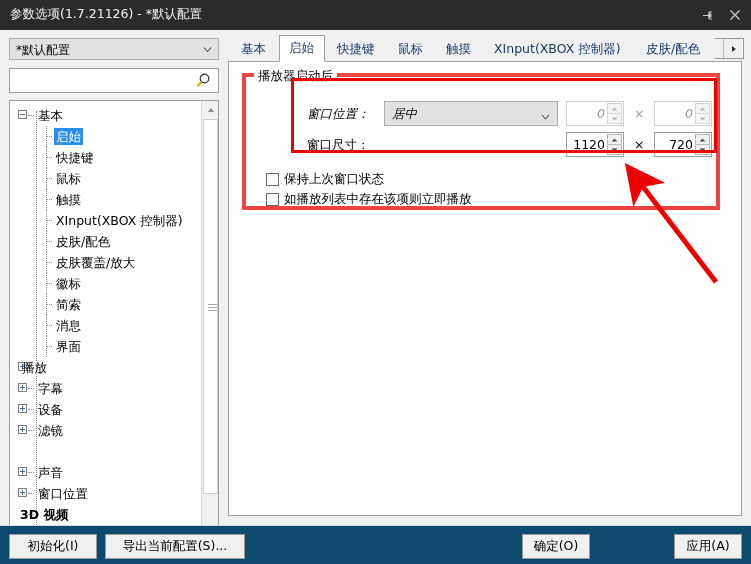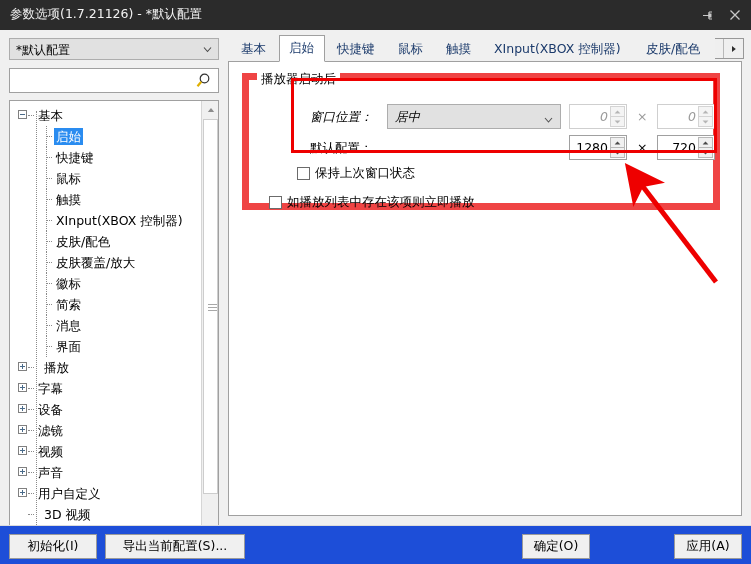--- a/index.html
+++ b/index.html
@@ -227,21 +227,21 @@
     width: 514px; height: 455px;
     background: #ffffff;
     border: 1px solid #a0a0a0;
     box-sizing: border-box;
   }
 
   
   .groupbox {
     position: absolute; left: 13px; top: 11px;
     width: 478px; height: 137px;
-    border: 7px solid #ef4444;
+    border: 4px solid #ef4444;
     box-sizing: border-box;
   }
   .groupbox .legend {
     position: absolute; left: 8px; top: -9px;
     background: #ffffff;
     padding: 0 4px;
     font-size: 12.5px;
     color: #000;
     white-space: nowrap;
   }
@@ -316,21 +316,21 @@
     border: 1px solid #6b6b6b;
     background: #fff;
     box-sizing: border-box;
     margin-right: 5px;
   }
 
   
   .bottombar {
     position: absolute; left: 0; top: 525px;
     width: 751px; height: 39px;
-    background: #1d4ed8;
+    background: #0c4a6e;
     border-top: 1px solid #dcdcdc;
   }
   .btn {
     position: absolute; top: 8px;
     height: 25px;
     padding: 0 10px;
     display: flex; align-items: center; justify-content: center;
     background: #f0f0f0;
     border: 1px solid #9a9a9a;
     box-sizing: border-box;
@@ -468,21 +468,21 @@
             <span class="dash" style="left: 36px; top: 10px; width: 6px;"></span>
             <span class="vline" style="left: 36px; top: 0px; height: 21px;"></span>
             <span class="lbl" style="left: 44px; top: 2px;">界面</span>
           </div>
           <div class="tnode" style="top: 256px; position: absolute; left: 0px; width: 192px;">
             <span class="expander" style="left: 8px; top: 5px;">
               <i class="h"></i>
               <i class="v"></i>
             </span>
             <span class="dash" style="left: 18px; top: 10px; width: 6px;"></span>
-            <span class="lbl" style="left: 32px; top: 2px;">播放</span>
+            <span class="lbl" style="left: 10px; top: 2px;">播放</span>
           </div>
           <div class="tnode" style="top: 277px; position: absolute; left: 0px; width: 192px;">
             <span class="expander" style="left: 8px; top: 5px;">
               <i class="h"></i>
               <i class="v"></i>
             </span>
             <span class="dash" style="left: 18px; top: 10px; width: 6px;"></span>
             <span class="lbl" style="left: 26px; top: 2px;">字幕</span>
           </div>
           <div class="tnode" style="top: 298px; position: absolute; left: 0px; width: 192px;">
@@ -494,47 +494,39 @@
             <span class="lbl" style="left: 26px; top: 2px;">设备</span>
           </div>
           <div class="tnode" style="top: 319px; position: absolute; left: 0px; width: 192px;">
             <span class="expander" style="left: 8px; top: 5px;">
               <i class="h"></i>
               <i class="v"></i>
             </span>
             <span class="dash" style="left: 18px; top: 10px; width: 6px;"></span>
             <span class="lbl" style="left: 26px; top: 2px;">滤镜</span>
           </div>
-          <div class="tnode" style="top: 340px; position: absolute; left: 0px; width: 192px;">
-            <span class="expander" style="left: 8px; top: 5px;">
-              <i class="h"></i>
-              <i class="v"></i>
-            </span>
-            <span class="dash" style="left: 18px; top: 10px; width: 6px;"></span>
-            <span class="lbl" style="left: 26px; top: 2px;">视频</span>
-          </div>
           <div class="tnode" style="top: 361px; position: absolute; left: 0px; width: 192px;">
             <span class="expander" style="left: 8px; top: 5px;">
               <i class="h"></i>
               <i class="v"></i>
             </span>
             <span class="dash" style="left: 18px; top: 10px; width: 6px;"></span>
             <span class="lbl" style="left: 26px; top: 2px;">声音</span>
           </div>
           <div class="tnode" style="top: 382px; position: absolute; left: 0px; width: 192px;">
             <span class="expander" style="left: 8px; top: 5px;">
               <i class="h"></i>
               <i class="v"></i>
             </span>
             <span class="dash" style="left: 18px; top: 10px; width: 6px;"></span>
-            <span class="lbl" style="left: 26px; top: 2px;">用户自定义</span>
+            <span class="lbl" style="left: 26px; top: 2px;">窗口位置</span>
           </div>
           <div class="tnode" style="top: 403px; position: absolute; left: 0px; width: 192px;">
             <span class="dash" style="left: 18px; top: 10px; width: 6px;"></span>
-            <span class="lbl" style="left: 32px; top: 2px;">3D 视频</span>
+            <span class="lbl" style="left: 8px; top: 2px; font-weight: bold;">3D 视频</span>
           </div>
           <div class="tnode" style="top: 424px; position: absolute; left: 0px; width: 192px;">
             <span class="dash" style="left: 18px; top: 10px; width: 6px;"></span>
             <span class="lbl" style="left: 26px; top: 2px;">辅助</span>
           </div>
         </div>
       <div class="vscroll">
         <div class="sbtn up">
           <svg width="8" height="6" viewBox="0 0 8 6">
               <path d="M4 1 L7.2 5 L0.8 5 Z" fill="#8c8c8c"></path>
@@ -636,23 +628,23 @@
               <div class="sb">
                   <svg width="7" height="4" viewBox="0 0 7 4">
                     <path d="M3.5 3.4 L0.6 0.6 L6.4 0.6 Z" fill="#b5b5b5"></path>
                   </svg>
                 </div>
             </div>
           </div>
         </div>
 
         <div class="row" style="top:55px;">
-          <div class="rlabel">默认配置：</div>
+          <div class="rlabel">窗口尺寸：</div>
           <div class="spin" style="left:320px;">
-            <div class="sval">1280</div>
+            <div class="sval">1120</div>
             <div class="spinbtns">
               <div class="sb">
                   <svg width="7" height="4" viewBox="0 0 7 4">
                     <path d="M3.5 0.6 L6.4 3.4 L0.6 3.4 Z" fill="#4a4a4a"></path>
                   </svg>
                 </div>
               <div class="sb">
                   <svg width="7" height="4" viewBox="0 0 7 4">
                     <path d="M3.5 3.4 L0.6 0.6 L6.4 0.6 Z" fill="#4a4a4a"></path>
                   </svg>
@@ -670,21 +662,21 @@
                 </div>
               <div class="sb">
                   <svg width="7" height="4" viewBox="0 0 7 4">
                     <path d="M3.5 3.4 L0.6 0.6 L6.4 0.6 Z" fill="#4a4a4a"></path>
                   </svg>
                 </div>
             </div>
           </div>
         </div>
 
-        <div class="checkrow" style="top:85px;margin-left:28px;">
+        <div class="checkrow" style="top:94px;">
           <span class="cbox"></span>
           <span>保持上次窗口状态</span>
         </div>
         <div class="checkrow" style="top:114px;">
           <span class="cbox"></span>
           <span>如播放列表中存在该项则立即播放</span>
         </div>
       </div>
 
     </div>

